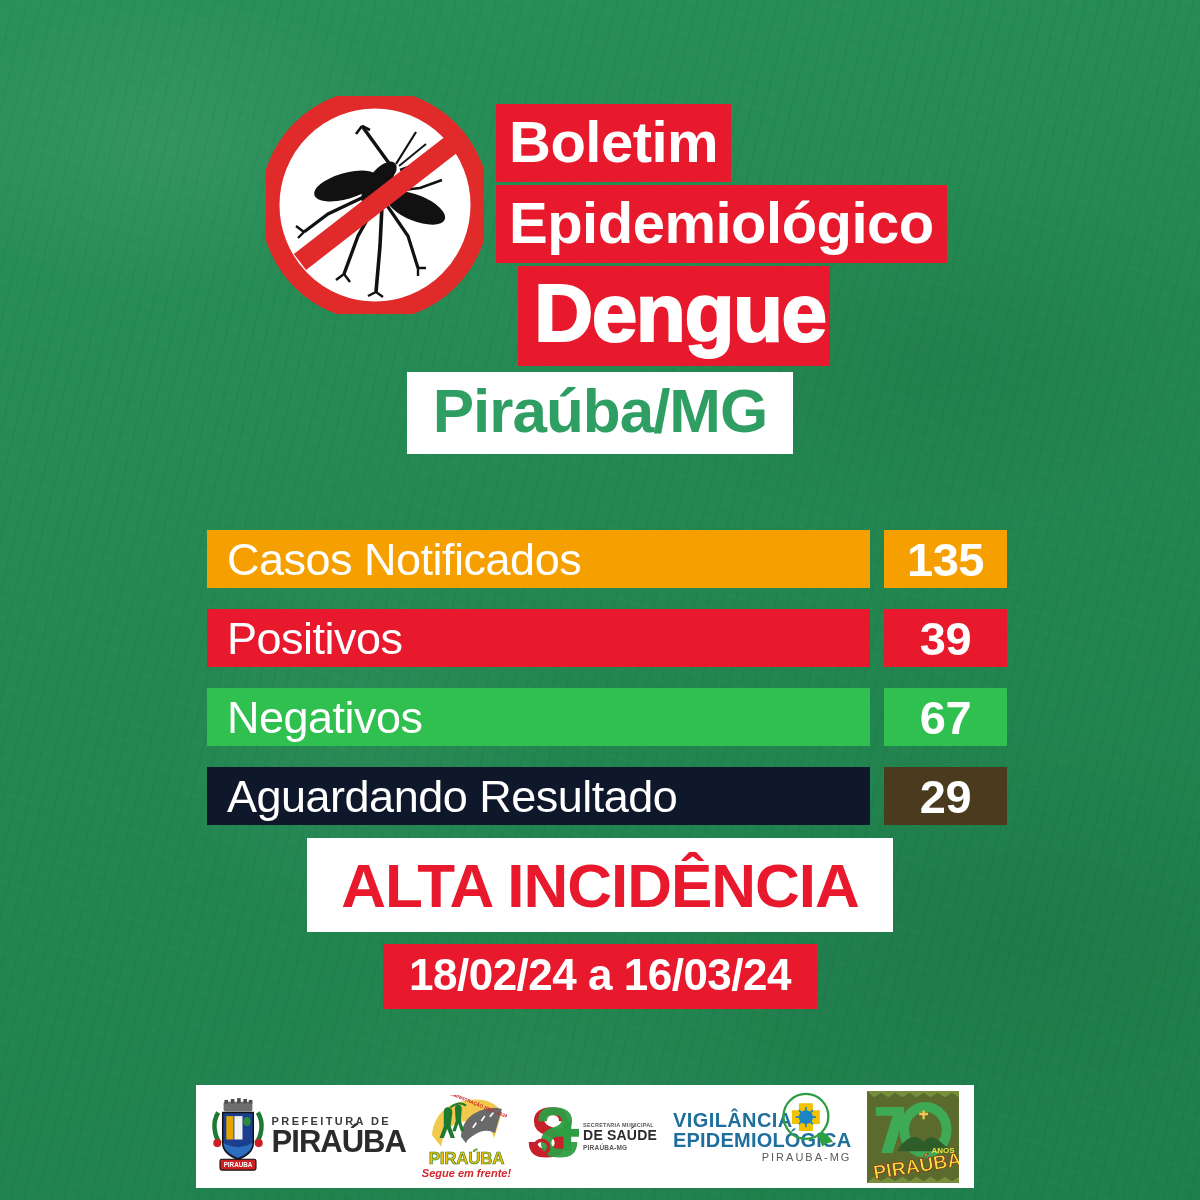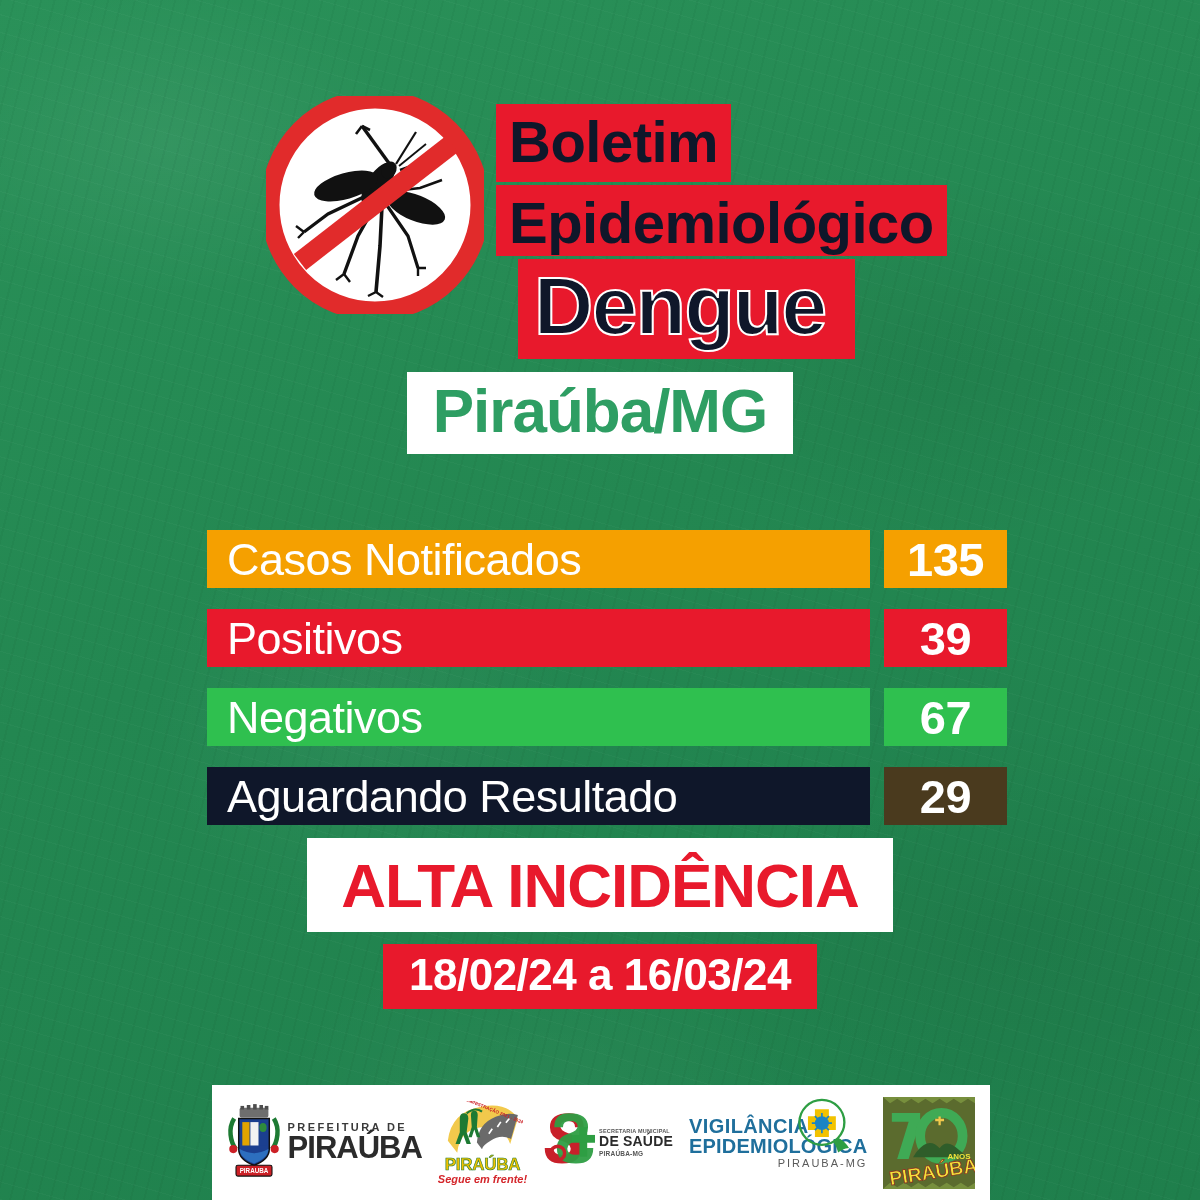--- a/index.html
+++ b/index.html
@@ -30,28 +30,28 @@
     opacity:.85;
   }
 
   
   .header{position:absolute;left:0;top:0;width:1200px;height:340px;}
   .mosquito-badge{position:absolute;left:266px;top:96px;width:218px;height:218px;}
 
   .titles{position:absolute;left:496px;top:104px;width:640px;}
   .title-line{
     display:inline-block;
-    background:#e8192c;color:#0f172a;
+    background:#e8192c;color:#ffffff;
     font-weight:bold;line-height:1.0;
     white-space:nowrap;
   }
   .t1{font-size:58px;padding:9px 13px 11px 13px;letter-spacing:-.5px;}
-  .t2{font-size:58px;padding:9px 13px 4px 13px;letter-spacing:-.5px;margin-top:3px;}
+  .t2{font-size:58px;padding:9px 13px 11px 13px;letter-spacing:-.5px;margin-top:3px;}
   .t3{
-    font-size:82px;padding:6px 29px 12px 16px;margin-top:3px;margin-left:22px;
+    font-size:82px;padding:6px 4px 12px 16px;margin-top:3px;margin-left:22px;
     letter-spacing:-1.5px;font-weight:bold;
     -webkit-text-stroke:2px #ffffff;
   }
 
   
   .city-wrap{position:absolute;left:0;top:372px;width:1200px;text-align:center;}
   .city{
     display:inline-block;background:#ffffff;color:#2e9e63;
     font-size:62px;font-weight:bold;letter-spacing:-1px;
     padding:8px 26px 12px 26px;line-height:1.0;
@@ -83,22 +83,22 @@
   }
   .date-wrap{position:absolute;left:0;top:944px;width:1200px;text-align:center;}
   .date{
     display:inline-block;background:#e8192c;color:#ffffff;
     font-size:44px;font-weight:bold;letter-spacing:-.5px;
     padding:9px 26px 12px 26px;line-height:1.0;
   }
 
   
   .footer{
-    position:absolute;left:212px;top:1085px;
-    width:778px;height:115px;background:#ffffff;
+    position:absolute;left:196px;top:1085px;
+    width:778px;height:103px;background:#ffffff;
     display:flex;align-items:center;justify-content:center;gap:16px;
     padding:0 14px;box-sizing:border-box;
   }
   .logo{display:flex;align-items:center;}
 
   
   .pref{gap:7px;}
   .pref-txt{display:flex;flex-direction:column;line-height:1;}
   .pref-small{
     font-size:11px;letter-spacing:2.4px;color:#3a3a3a;font-weight:bold;

